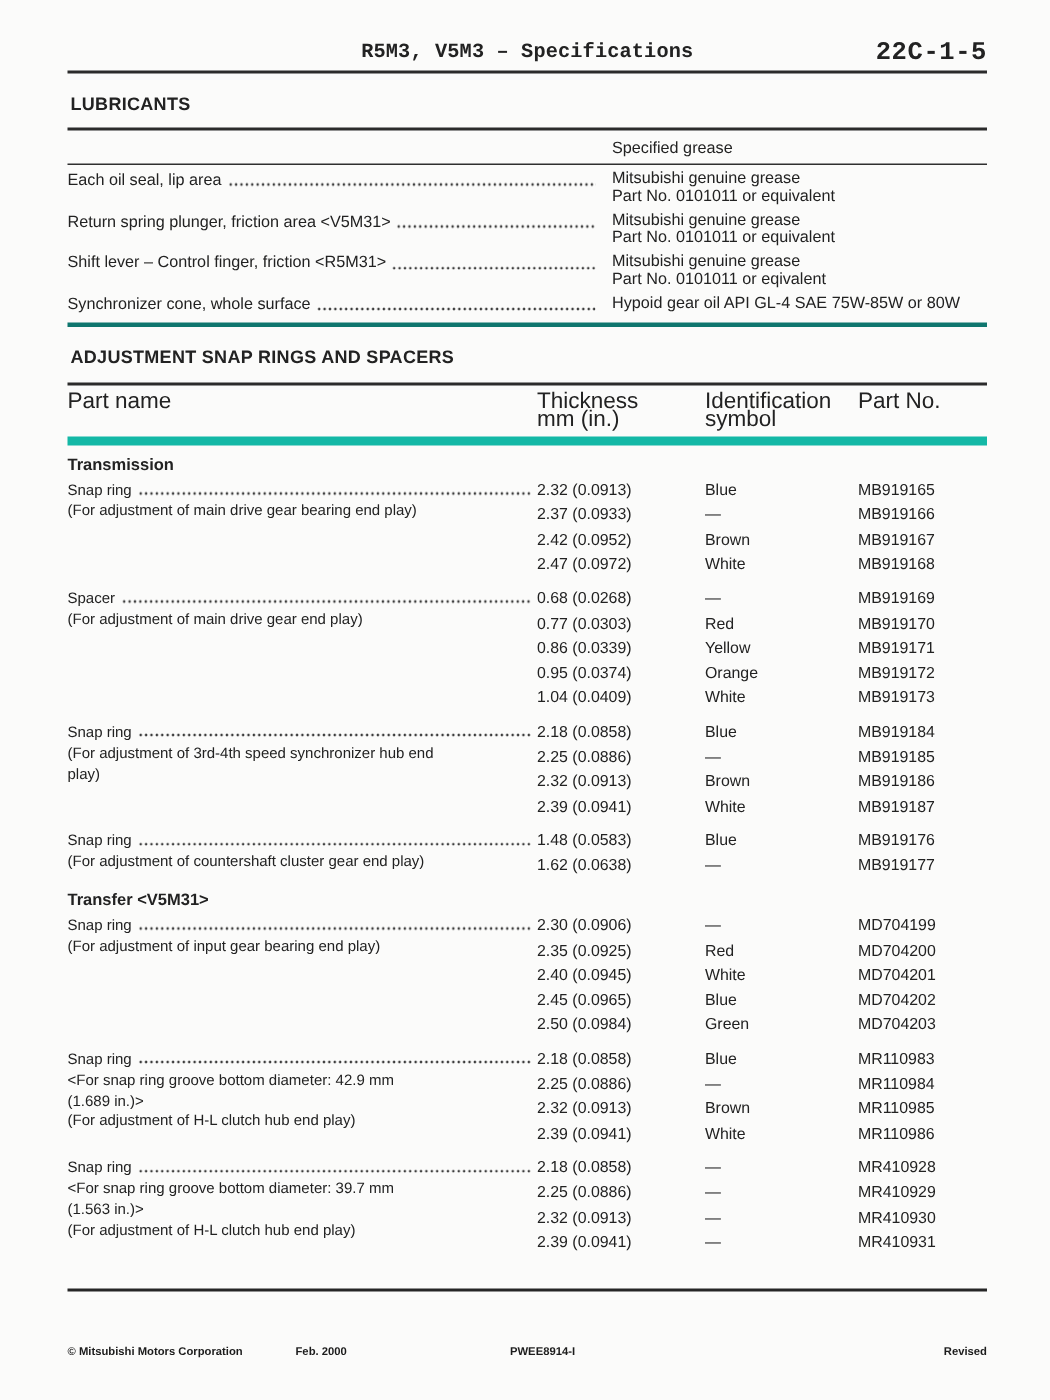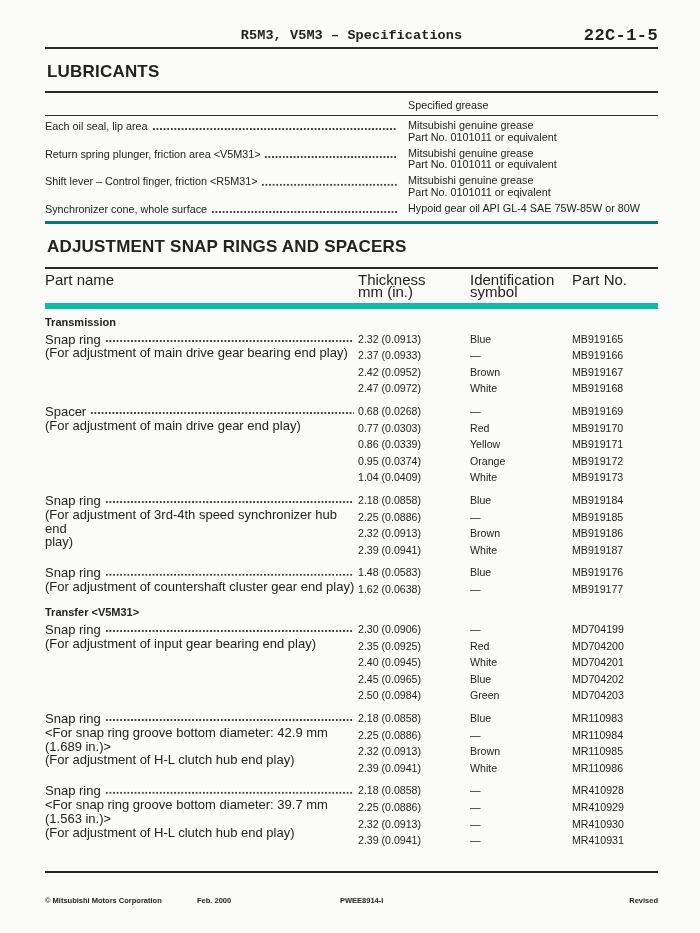--- a/index.html
+++ b/index.html
@@ -5,21 +5,21 @@
   html,body{margin:0;padding:0;}
   body{width:700px;height:933px;background:#fbfbfa;font-family:"Liberation Sans","DejaVu Sans",sans-serif;color:#222;}
   .page{position:relative;width:700px;height:933px;overflow:hidden;}
   .content{position:absolute;left:45px;top:0;width:613px;}
 
   
   .topbar{position:relative;height:47px;border-bottom:2.5px solid #2b2b2b;font-family:Liberation Mono, monospace;}
   .doc-title{position:absolute;left:0;right:0;bottom:4px;text-align:center;font-weight:bold;font-size:13.5px;letter-spacing:0.1px;}
   .page-num{position:absolute;right:0;bottom:2px;font-weight:bold;font-size:17px;letter-spacing:0.4px;}
 
-  .section-heading{font-weight:bold;font-size:17px;margin:13px 0 0 2px;letter-spacing:0.2px;}
+  .section-heading{font-weight:bold;font-size:12px;margin:13px 0 0 2px;letter-spacing:0.2px;}
 
   
   .lub-table{margin-top:9px;border-top:2.5px solid #2b2b2b;border-bottom:3px solid #0f766e;}
   .lub-header{padding:6px 0 4px 363px;font-size:10.8px;border-bottom:1.5px solid #2f2f2f;}
   .lub-body{padding:4px 0 6px 0;}
   .lrow{display:flex;align-items:flex-start;margin-top:4.5px;}
   .lrow:first-child{margin-top:0;}
   .l-item{width:356px;display:flex;font-size:10.8px;line-height:12px;flex:0 0 356px;}
   .l-spec{padding-left:7px;font-size:10.8px;line-height:11.6px;}
 
@@ -28,21 +28,21 @@
     background-size:3.6px 3.6px;background-repeat:repeat-x;background-position:left bottom;}
 
   
   .adj-table{margin-top:10px;border-top:2.5px solid #2b2b2b;border-bottom:2.5px solid #262626;}
   .adj-header{display:grid;grid-template-columns:313px 112px 102px 1fr;padding:5px 0 5px 0;border-bottom:6px solid #14b8a6;font-size:15px;line-height:12px;}
   .adj-header .col{padding-right:4px;}
   .adj-body{padding-bottom:20px;}
   .sec-title{font-weight:bold;font-size:11px;margin:7px 0 0 0;line-height:13px;}
   .group{display:flex;align-items:flex-start;margin-top:6px;}
   .sec-title + .group{margin-top:3.5px;}
-  .part-cell{flex:0 0 313px;width:313px;font-size:13px;line-height:13.8px;}
+  .part-cell{flex:0 0 313px;width:313px;font-size:10px;line-height:13.8px;}
   .part-line{display:flex;align-items:flex-start;line-height:13.8px;}
   .part-line .leader{height:10px;}
   .part-note{line-height:13.8px;}
   .vals{flex:1;}
   .vrow{display:grid;grid-template-columns:112px 102px 1fr;height:16.6px;font-size:10.6px;line-height:13px;}
 
   
   .footer{position:absolute;left:45px;top:896px;width:613px;height:14px;font-size:7.5px;font-weight:bold;color:#1c1c1c;}
   .f-copy{position:absolute;left:0;top:0;}
   .f-date{position:absolute;left:152px;top:0;}

